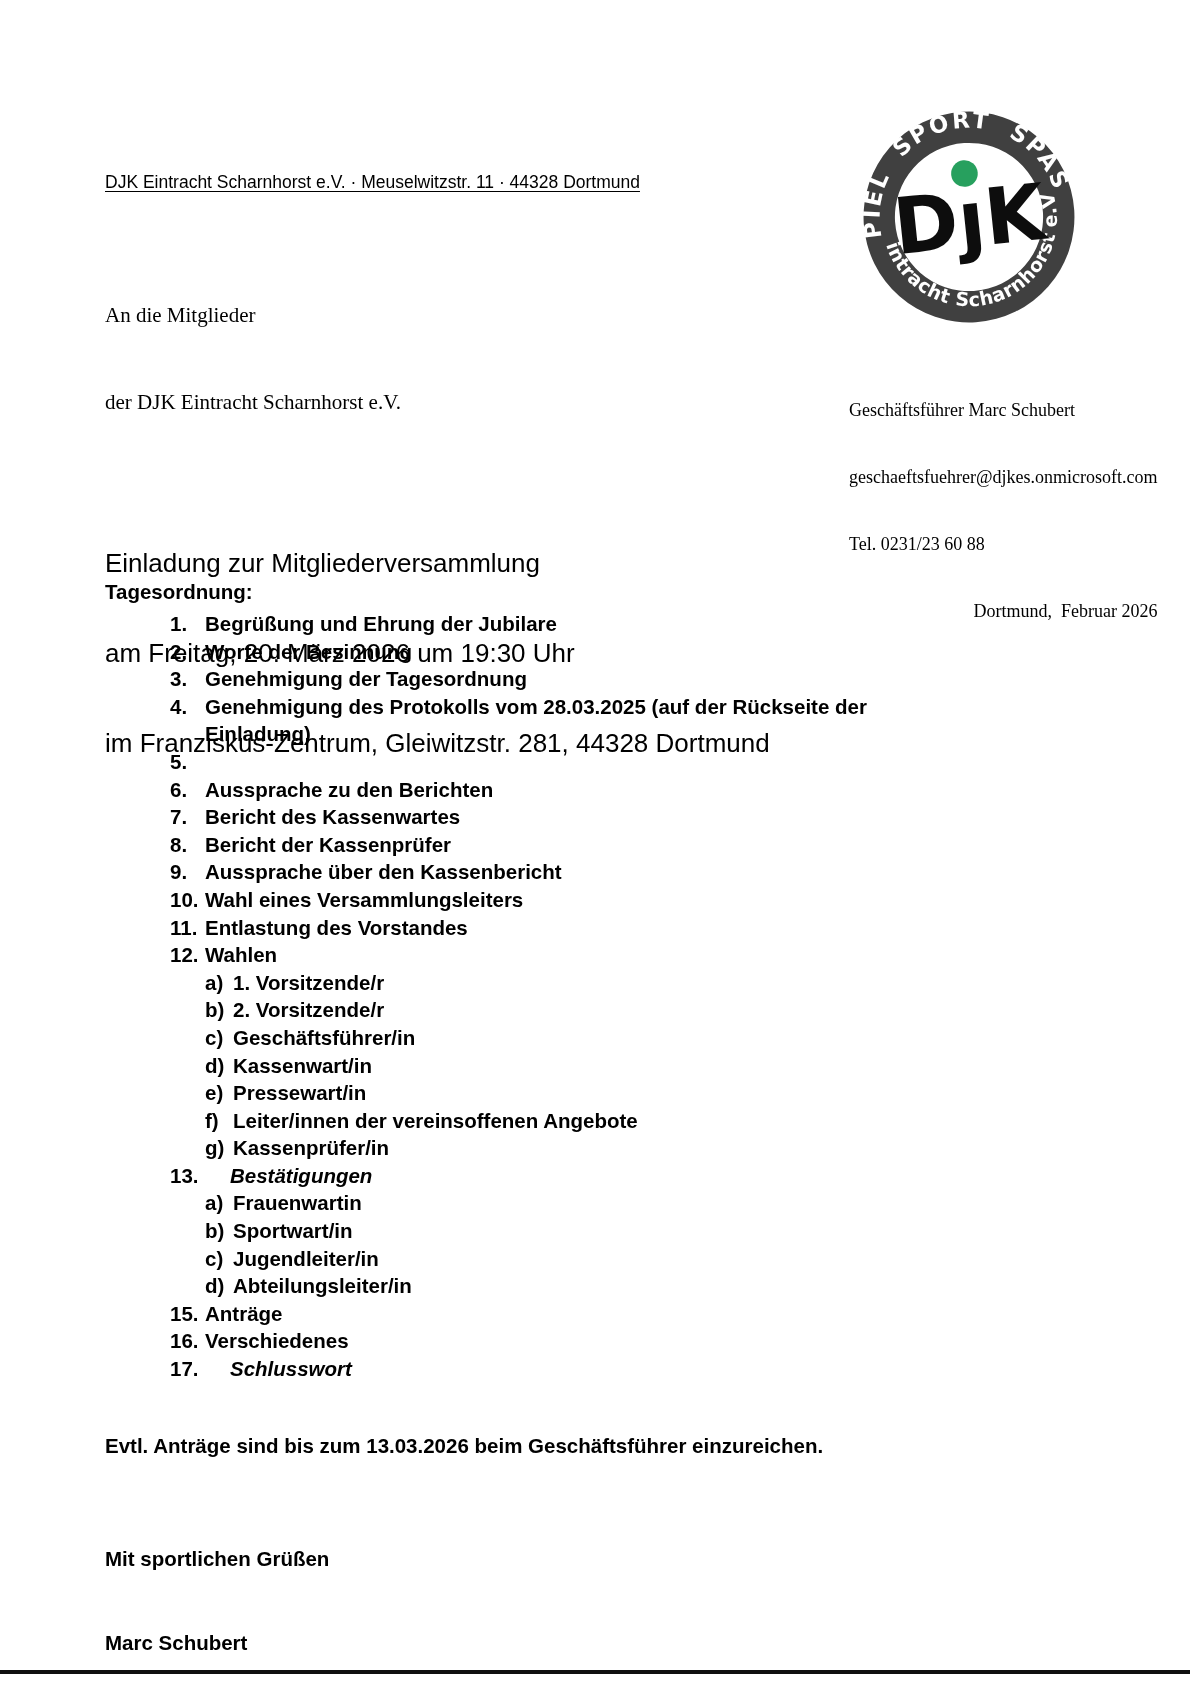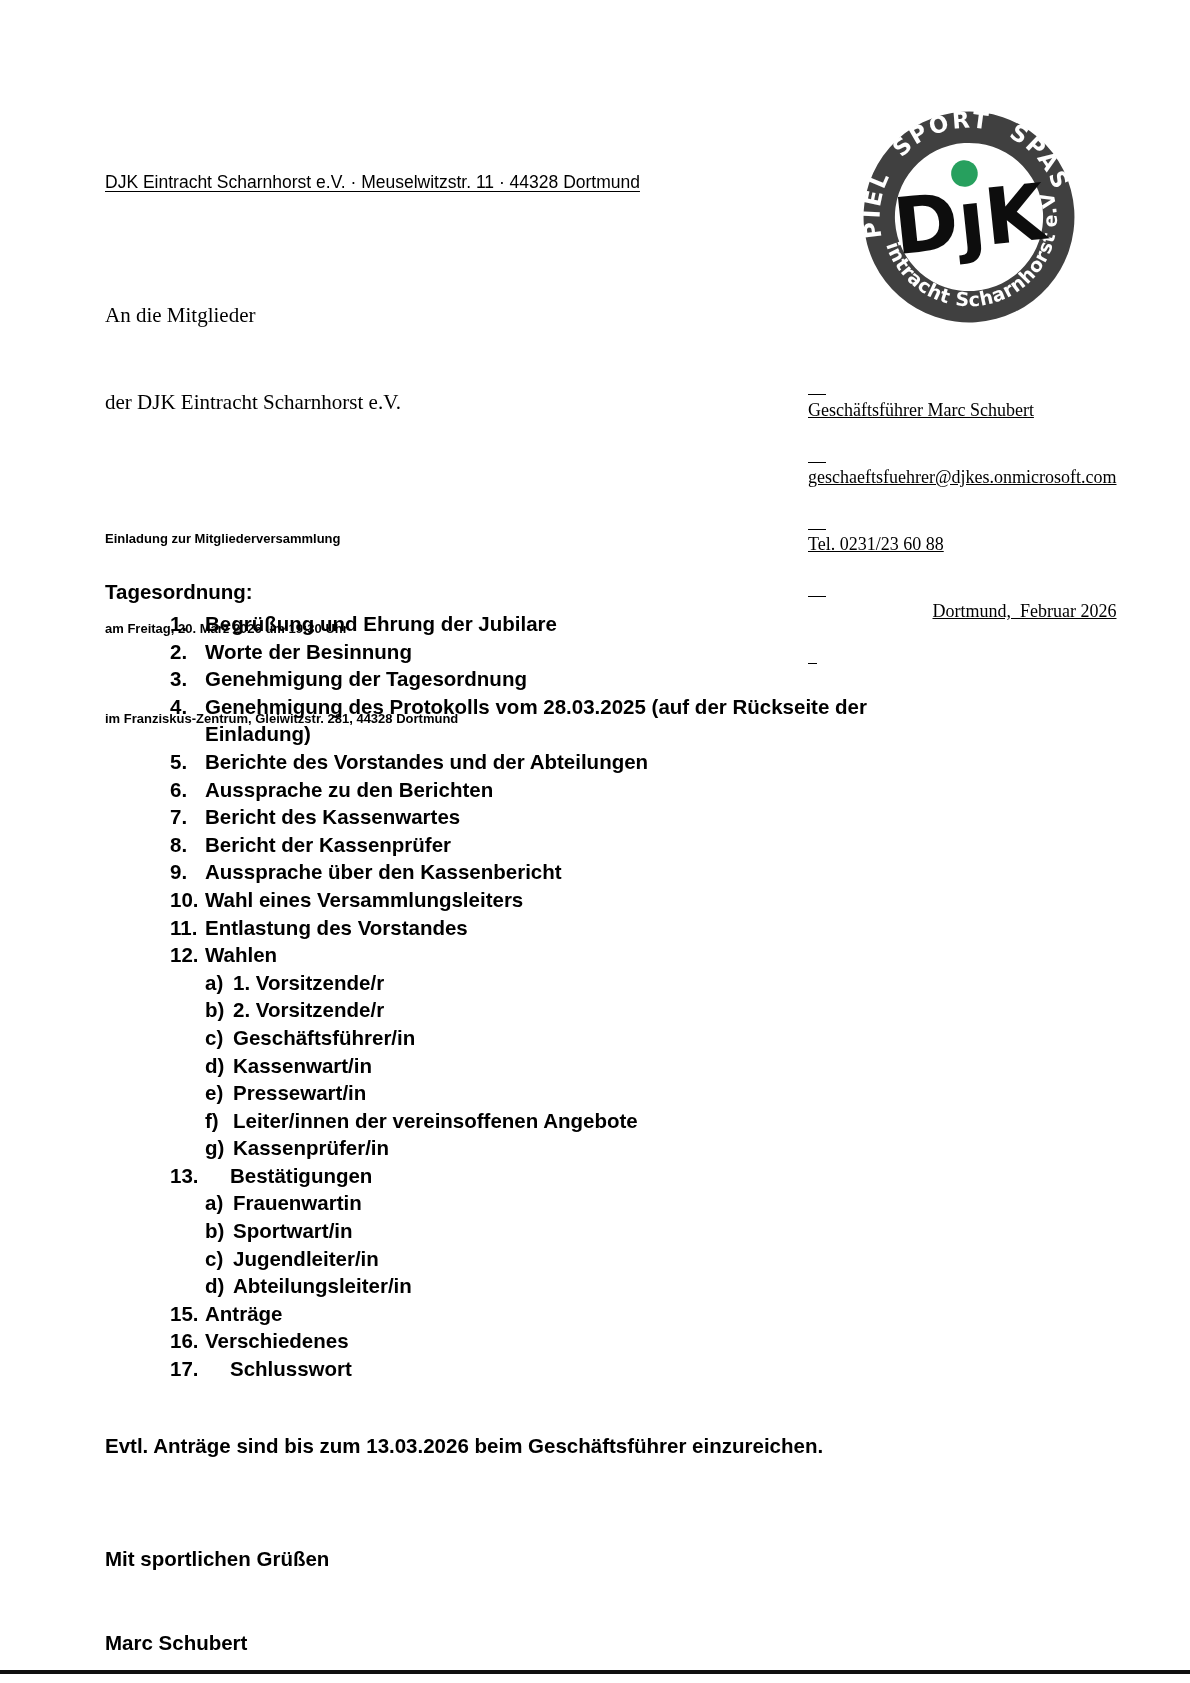--- a/index.html
+++ b/index.html
@@ -40,36 +40,35 @@
   .logo {
     position: absolute;
     left: 851px;
     top: 103px;
     width: 236px;
     height: 228px;
   }
   
   .contact {
     position: absolute;
-    left: 808px;
+    left: 849px;
     top: 354px;
     font-family: "Liberation Serif", serif;
     font-size: 18px;
     line-height: 22.4px;
     white-space: pre;
-    text-decoration: underline;
   }
   .contact .indent { padding-left: 5px; text-align: right; }
   
   .title {
     position: absolute;
     left: 105px;
-    top: 464px;
-    font-size: 13px;
-    font-weight: bold;
+    top: 488px;
+    font-size: 26px;
+    font-weight: normal;
     line-height: 30px;
     white-space: pre;
   }
   .agenda-heading {
     position: absolute;
     left: 105px;
     top: 580px;
     font-size: 20.5px;
     font-weight: bold;
   }
@@ -81,21 +80,21 @@
     width: 810px;
     font-size: 20.5px;
     font-weight: bold;
     line-height: 27.6px;
   }
   .agenda .row { display: flex; align-items: flex-start; }
   .agenda .marker { flex: 0 0 auto; width: 35px; }
   .agenda .row.lvl2 { margin-left: 35px; }
   .agenda .row.lvl2 .marker { width: 28px; }
   .agenda .txt { white-space: pre-line; max-width: 745px; }
-  .agenda .row.gap .txt { padding-left: 25px; }
+  .agenda .row.gap .txt { padding-left: 25px; font-style: italic; }
   
   .note {
     position: absolute;
     left: 105px;
     top: 1434px;
     font-size: 20.5px;
     font-weight: bold;
   }
   .closing {
     position: absolute;
@@ -178,21 +177,20 @@
       <span class="marker">3.</span>
       <span class="txt">Genehmigung der Tagesordnung</span>
     </div>
       <div class="row lvl1">
       <span class="marker">4.</span>
       <span class="txt">Genehmigung des Protokolls vom 28.03.2025 (auf der Rückseite der
 Einladung)</span>
     </div>
       <div class="row lvl1">
       <span class="marker">5.</span>
-      <span class="txt">Berichte des Vorstandes und der Abteilungen</span>
     </div>
       <div class="row lvl1">
       <span class="marker">6.</span>
       <span class="txt">Aussprache zu den Berichten</span>
     </div>
       <div class="row lvl1">
       <span class="marker">7.</span>
       <span class="txt">Bericht des Kassenwartes</span>
     </div>
       <div class="row lvl1">

